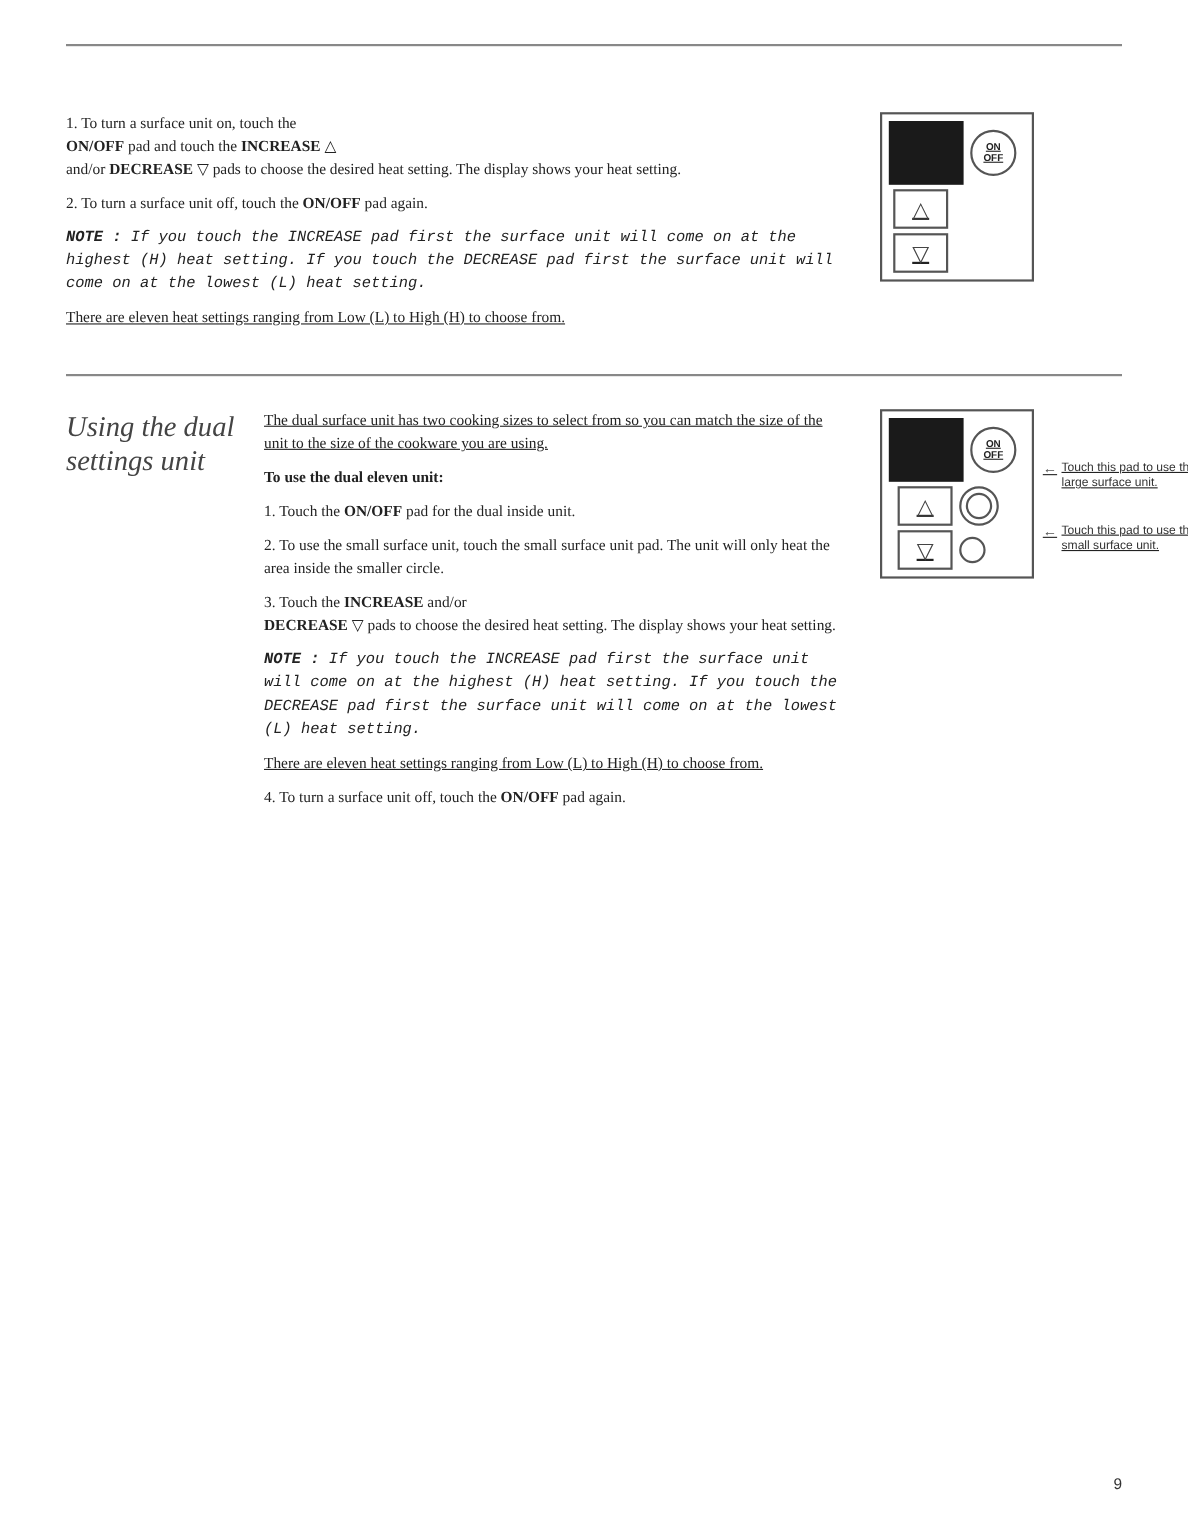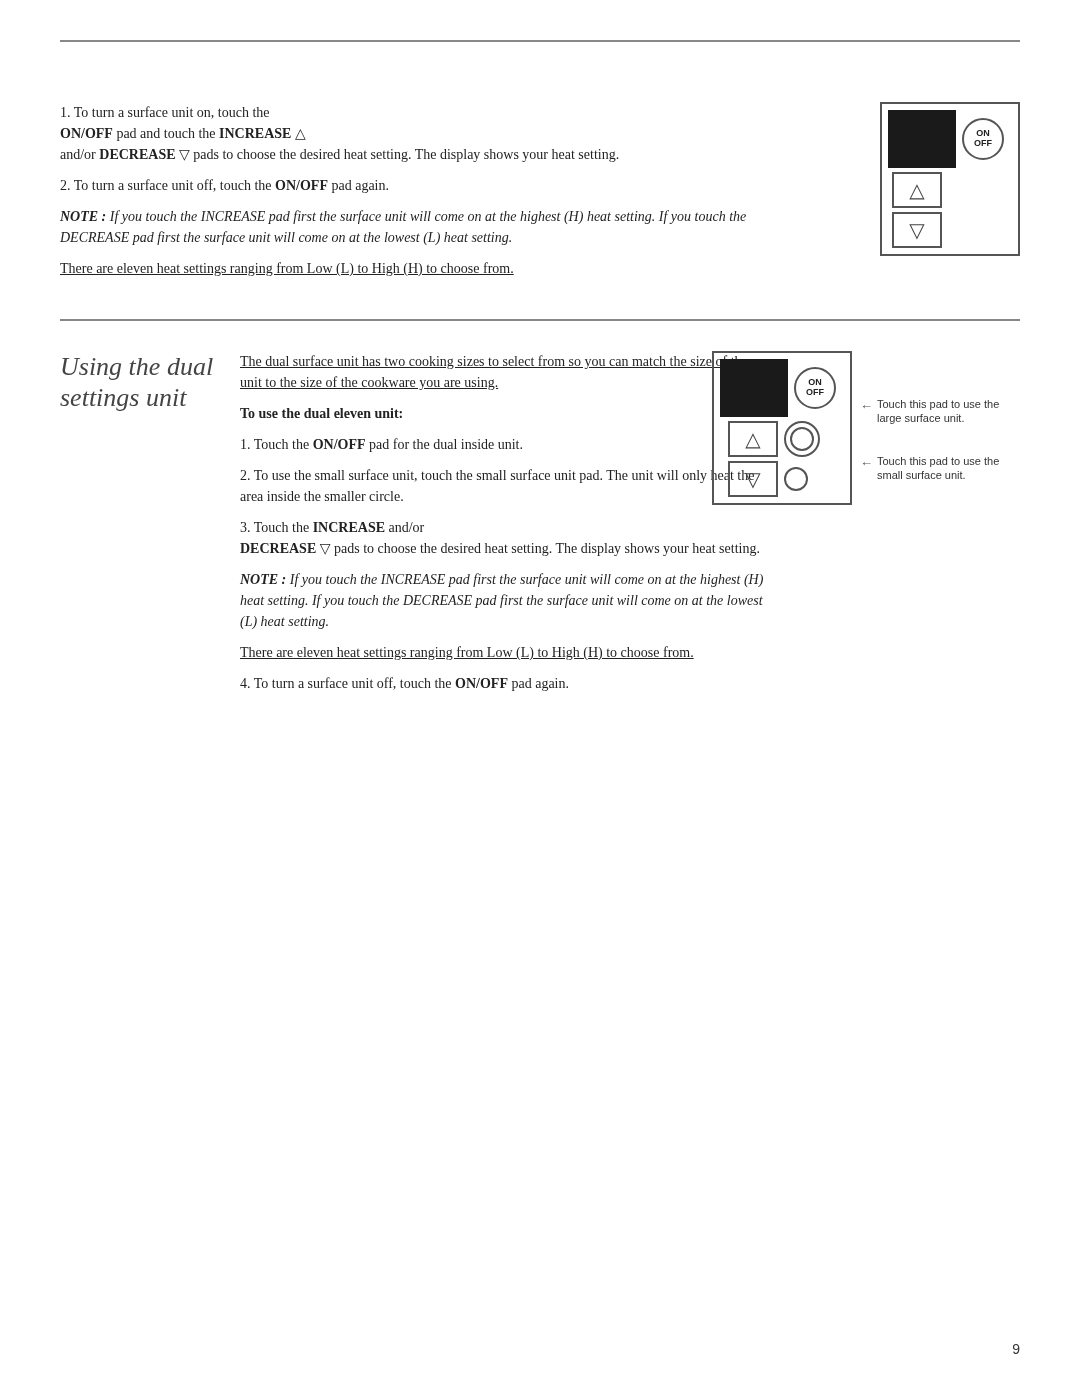--- a/index.html
+++ b/index.html
@@ -54,33 +54,35 @@
 
     .section-body .numbered {
       margin-bottom: 10px;
       line-height: 1.5;
     }
 
     .section-body .note {
       font-style: italic;
       margin-bottom: 10px;
       line-height: 1.5;
+      font-family: Liberation Mono, monospace;
     }
 
     .section-body .bold {
       font-weight: bold;
     }
 
     .section-diagram {
       width: 220px;
       min-width: 220px;
       display: flex;
       flex-direction: column;
-      align-items: flex-end;
+      align-items: flex-start;
       position: relative;
+      text-decoration: underline;
     }
 
     
     .diagram1 {
       display: flex;
       flex-direction: column;
       align-items: flex-start;
       border: 2px solid #555;
       width: 140px;
       padding: 6px;

